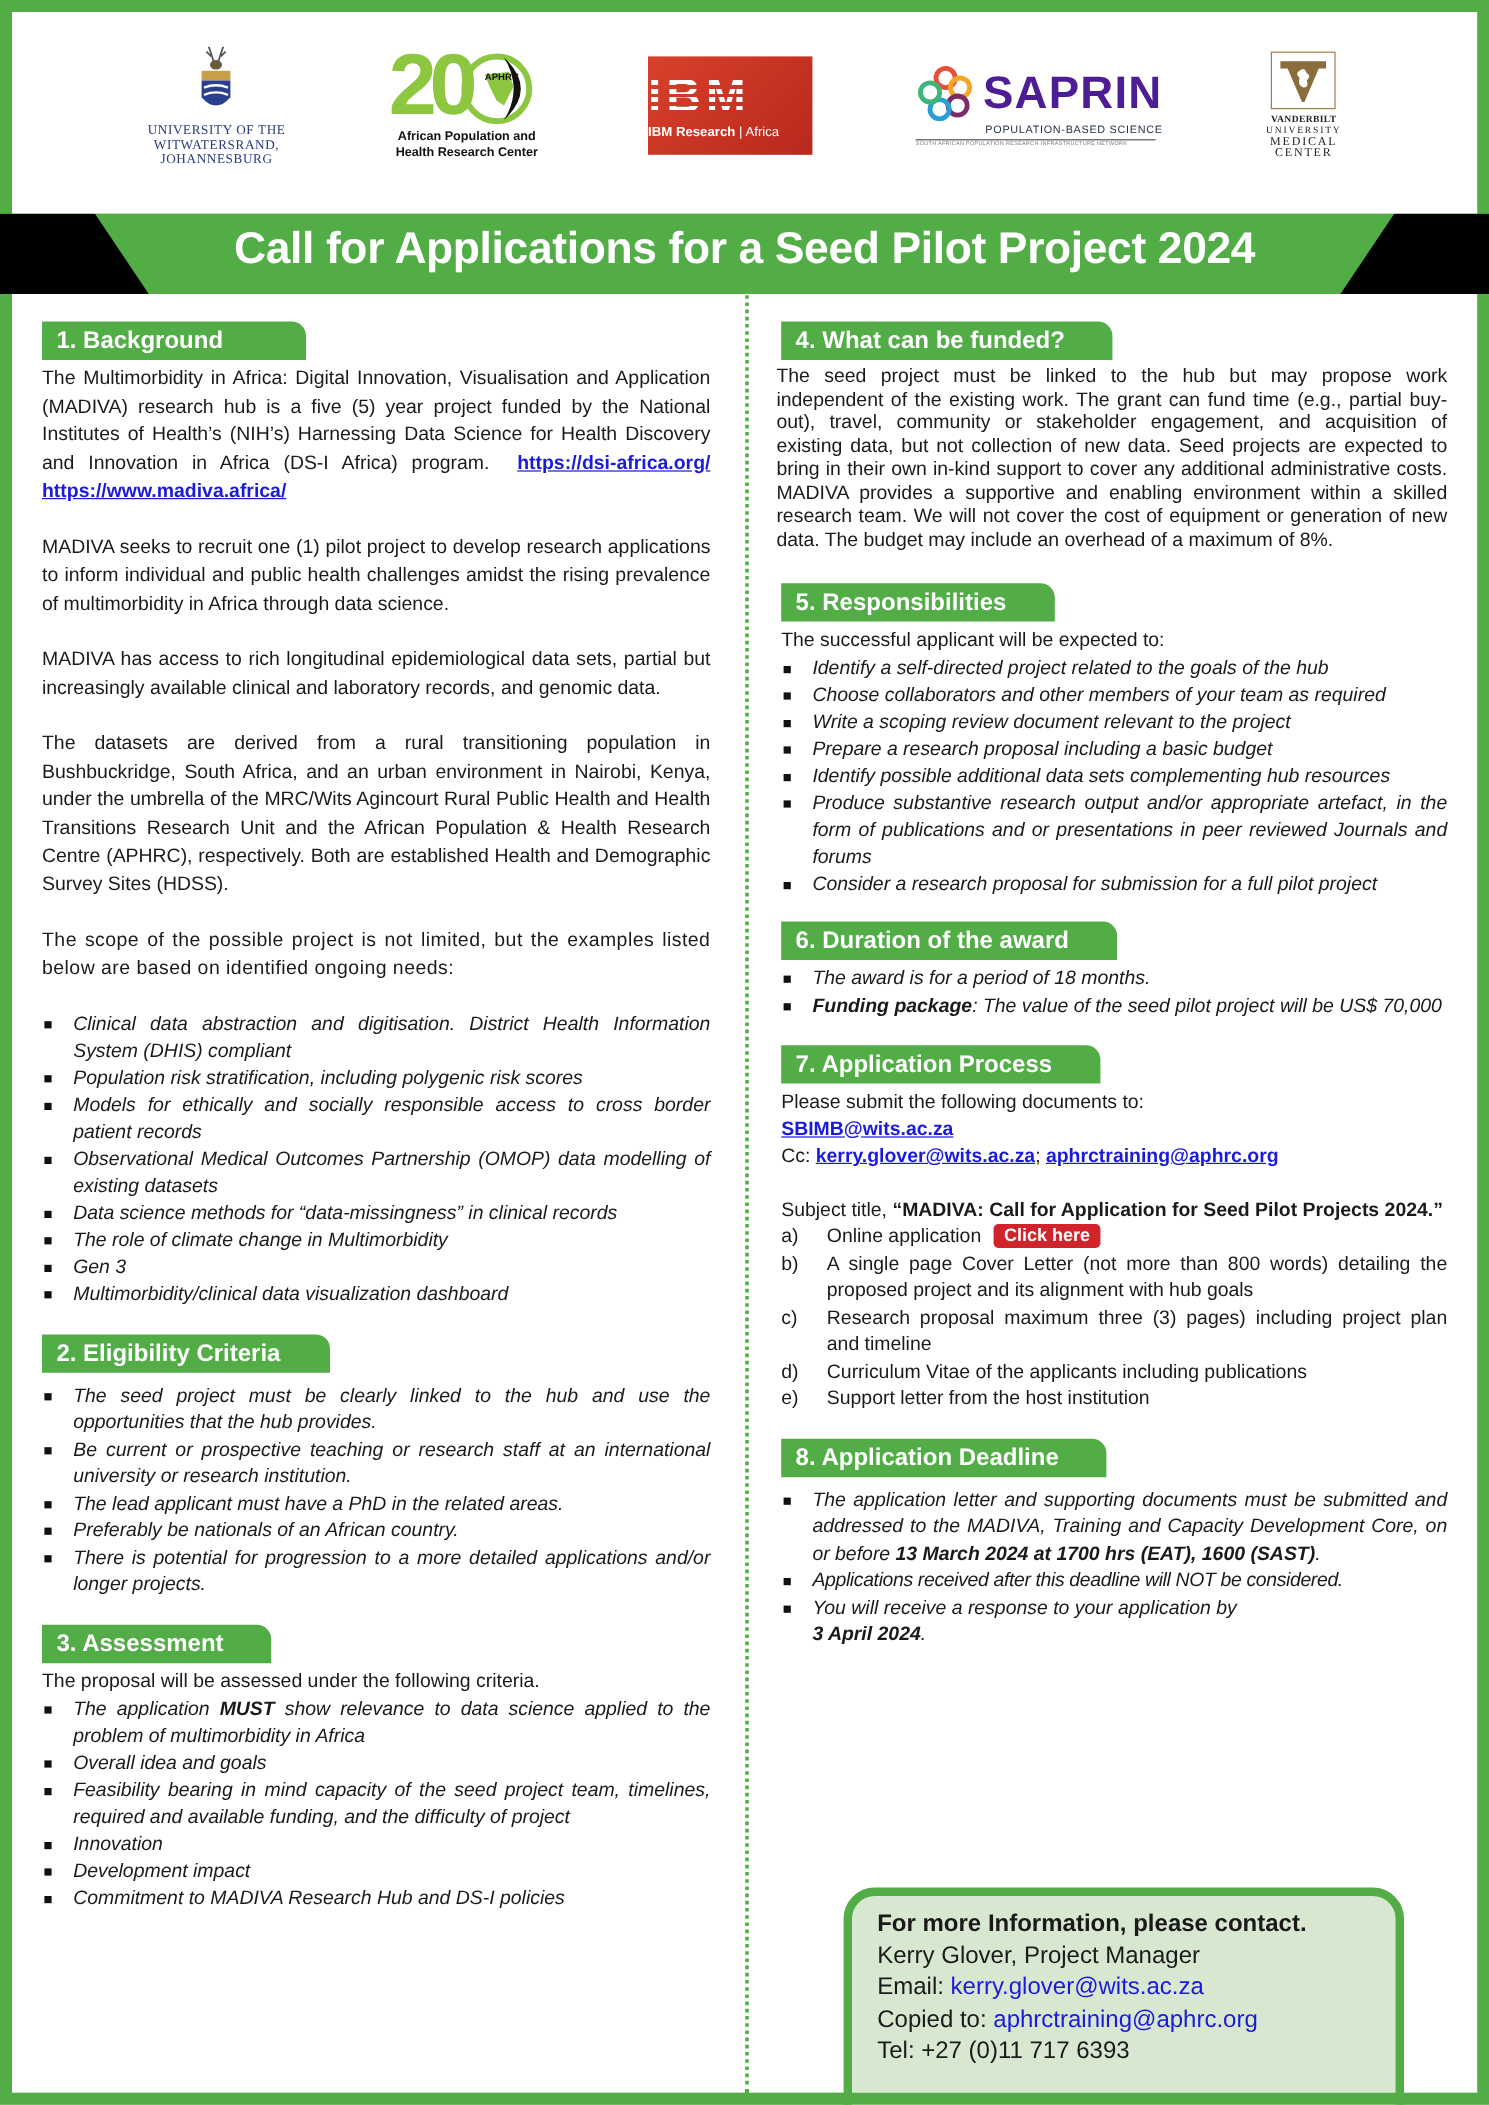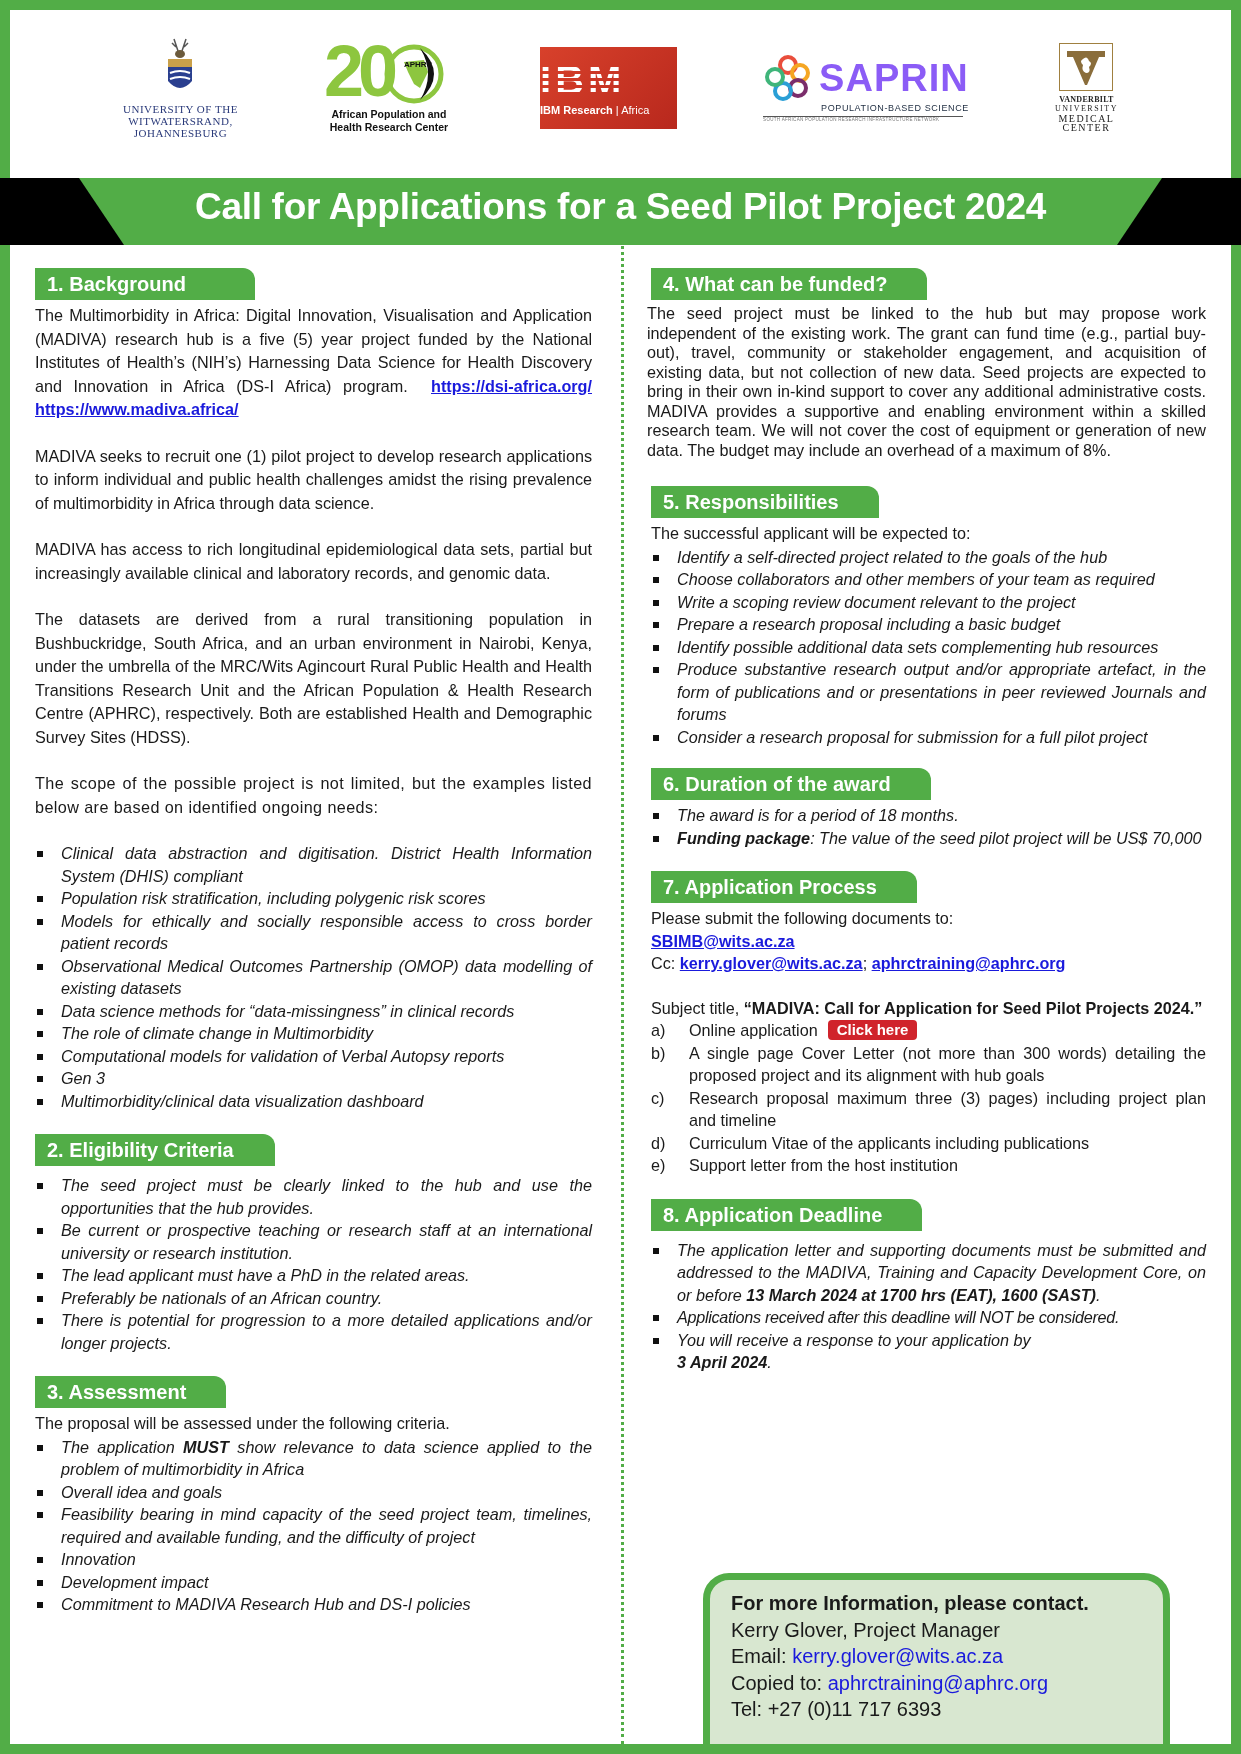--- a/index.html
+++ b/index.html
@@ -24,21 +24,21 @@
   .logo { display: flex; flex-direction: column; align-items: center; justify-content: center; }
   .wits-text { font-family: "Liberation Serif", serif; color: #2a3a7a; font-size: 11px; line-height: 12px; text-align: center; letter-spacing: 0.5px; margin-top: 4px; }
   .aphrc-text { font-family: "Liberation Sans", sans-serif; font-weight: bold; font-size: 10.5px; line-height: 13px; text-align: center; color: #111; margin-top: 2px; }
   .ibm-box { width: 137px; height: 82px; background: linear-gradient(135deg,#d8412b,#b8281d); display: flex; flex-direction: column; align-items: flex-start; justify-content: center; color: #fff; }
   .ibm-mark { font-family: "Liberation Sans", sans-serif; font-weight: bold; font-size: 40px; letter-spacing: 4px; line-height: 40px;
     background: repeating-linear-gradient(to bottom, #fff 0 4px, transparent 4px 7px);
     -webkit-background-clip: text; background-clip: text; color: transparent; }
   .ibm-sub { font-size: 11px; margin-top: 4px; }
   .saprin { display: flex; flex-direction: column; align-items: flex-start; }
   .saprin-row { display: flex; align-items: center; gap: 6px; }
-  .saprin-name { font-family: "Liberation Sans", sans-serif; font-weight: bold; font-size: 38px; color: #8b5cf6; letter-spacing: 1px; line-height: 38px; }
+  .saprin-name { font-family: "Liberation Sans", sans-serif; font-weight: bold; font-size: 38px; color: #4c1d95; letter-spacing: 1px; line-height: 38px; }
   .saprin-sub { font-size: 9px; color: #1b2a3e; letter-spacing: 0.6px; margin-left: 58px; }
   .saprin-line { width: 200px; border-top: 1px solid #555; margin-top: 3px; }
   .saprin-tiny { font-size: 4.5px; color: #777; letter-spacing: 0.3px; }
   .vumc-box { width: 54px; height: 48px; border: 1px solid #a08040; display: flex; align-items: center; justify-content: center; }
   .vumc-text { font-family: "Liberation Serif", serif; font-size: 8px; line-height: 9.5px; text-align: center; color: #222; margin-top: 4px; letter-spacing: 1.5px; }
   .vumc-text b { letter-spacing: 0.3px; }
 
   
   .banner { position: absolute; left: 0; top: 178px; width: 1241px; height: 67px; background: #52ad47; overflow: hidden; }
   .banner .blk-left { position: absolute; left: 0; top: 0; width: 124px; height: 67px; background: #000; clip-path: polygon(0 0, 79px 0, 124px 67px, 0 67px); }
@@ -173,21 +173,20 @@
     <div class="txt para">MADIVA has access to rich longitudinal epidemiological data sets, partial but increasingly available clinical and laboratory records, and genomic data.</div>
     <div class="txt para">The datasets are derived from a rural transitioning population in Bushbuckridge, South Africa, and an urban environment in Nairobi, Kenya, under the umbrella of the MRC/Wits Agincourt Rural Public Health and Health Transitions Research Unit and the African Population &amp; Health Research Centre (APHRC), respectively. Both are established Health and Demographic Survey Sites (HDSS).</div>
     <div class="txt para" style="letter-spacing:0.4px;">The scope of the  possible project is not limited, but the examples listed below are based on identified ongoing needs:</div>
     <ul class="bul" style="margin-bottom:22px;">
       <li>Clinical data abstraction and digitisation. District Health Information System (DHIS) compliant</li>
       <li>Population risk stratification, including polygenic risk scores</li>
       <li>Models for ethically and socially responsible access to cross border patient records</li>
       <li>Observational Medical Outcomes Partnership (OMOP) data modelling of existing datasets</li>
       <li>Data science methods for “data-missingness” in clinical records</li>
       <li>The role of climate change in Multimorbidity</li>
-      <li>Computational models for validation of Verbal Autopsy reports</li>
       <li>Gen 3</li>
       <li>Multimorbidity/clinical data visualization dashboard</li>
     </ul>
   </div>
 
   <div>
     <div class="sec-head" style="min-width:240px;">2. Eligibility Criteria</div>
     <ul class="bul" style="margin-top:4px;margin-bottom:22px;">
       <li>The seed project must be clearly linked to the hub and use the opportunities that the hub provides.</li>
       <li>Be current or prospective teaching or research staff at an international university or research institution.</li>
@@ -245,21 +244,21 @@
     <div class="txt" style="line-height:22.5px;">Please submit the following documents to:</div>
     <div class="txt" style="line-height:22.5px;"><a class="link">SBIMB@wits.ac.za</a></div>
     <div class="txt" style="line-height:22.5px;margin-bottom:22px;">
       <span>Cc: </span><a class="link">kerry.glover@wits.ac.za</a><span>; </span><a class="link">aphrctraining@aphrc.org</a>
     </div>
     <div class="txt" style="line-height:22.5px;text-align:left;">
       <span>Subject title, </span><b>“MADIVA: Call for Application for Seed Pilot Projects 2024.”</b>
     </div>
     <ol class="alpha" style="margin-bottom:22px;">
       <li><span class="mk">a)</span><span>Online application</span><span class="btn-click">Click here</span></li>
-      <li><span class="mk">b)</span><span>A single page Cover Letter (not more than 300 words) detailing the proposed project and its alignment with hub goals</span></li>
+      <li><span class="mk">b)</span><span>A single page Cover Letter (not more than 800 words) detailing the proposed project and its alignment with hub goals</span></li>
       <li><span class="mk">c)</span><span>Research proposal maximum three (3) pages) including project plan and timeline</span></li>
       <li><span class="mk">d)</span><span>Curriculum Vitae of the applicants including publications</span></li>
       <li><span class="mk">e)</span><span>Support letter from the host institution</span></li>
     </ol>
   </div>
 
   <div style="margin-left:4px;">
     <div class="sec-head">8. Application Deadline</div>
     <ul class="bul" style="margin-top:4px;">
       <li><span>The application letter and supporting documents must be submitted and addressed to the MADIVA, Training and Capacity Development Core, on or before </span><b>13 March 2024 at 1700 hrs (EAT), 1600 (SAST)</b><span>.</span></li>

